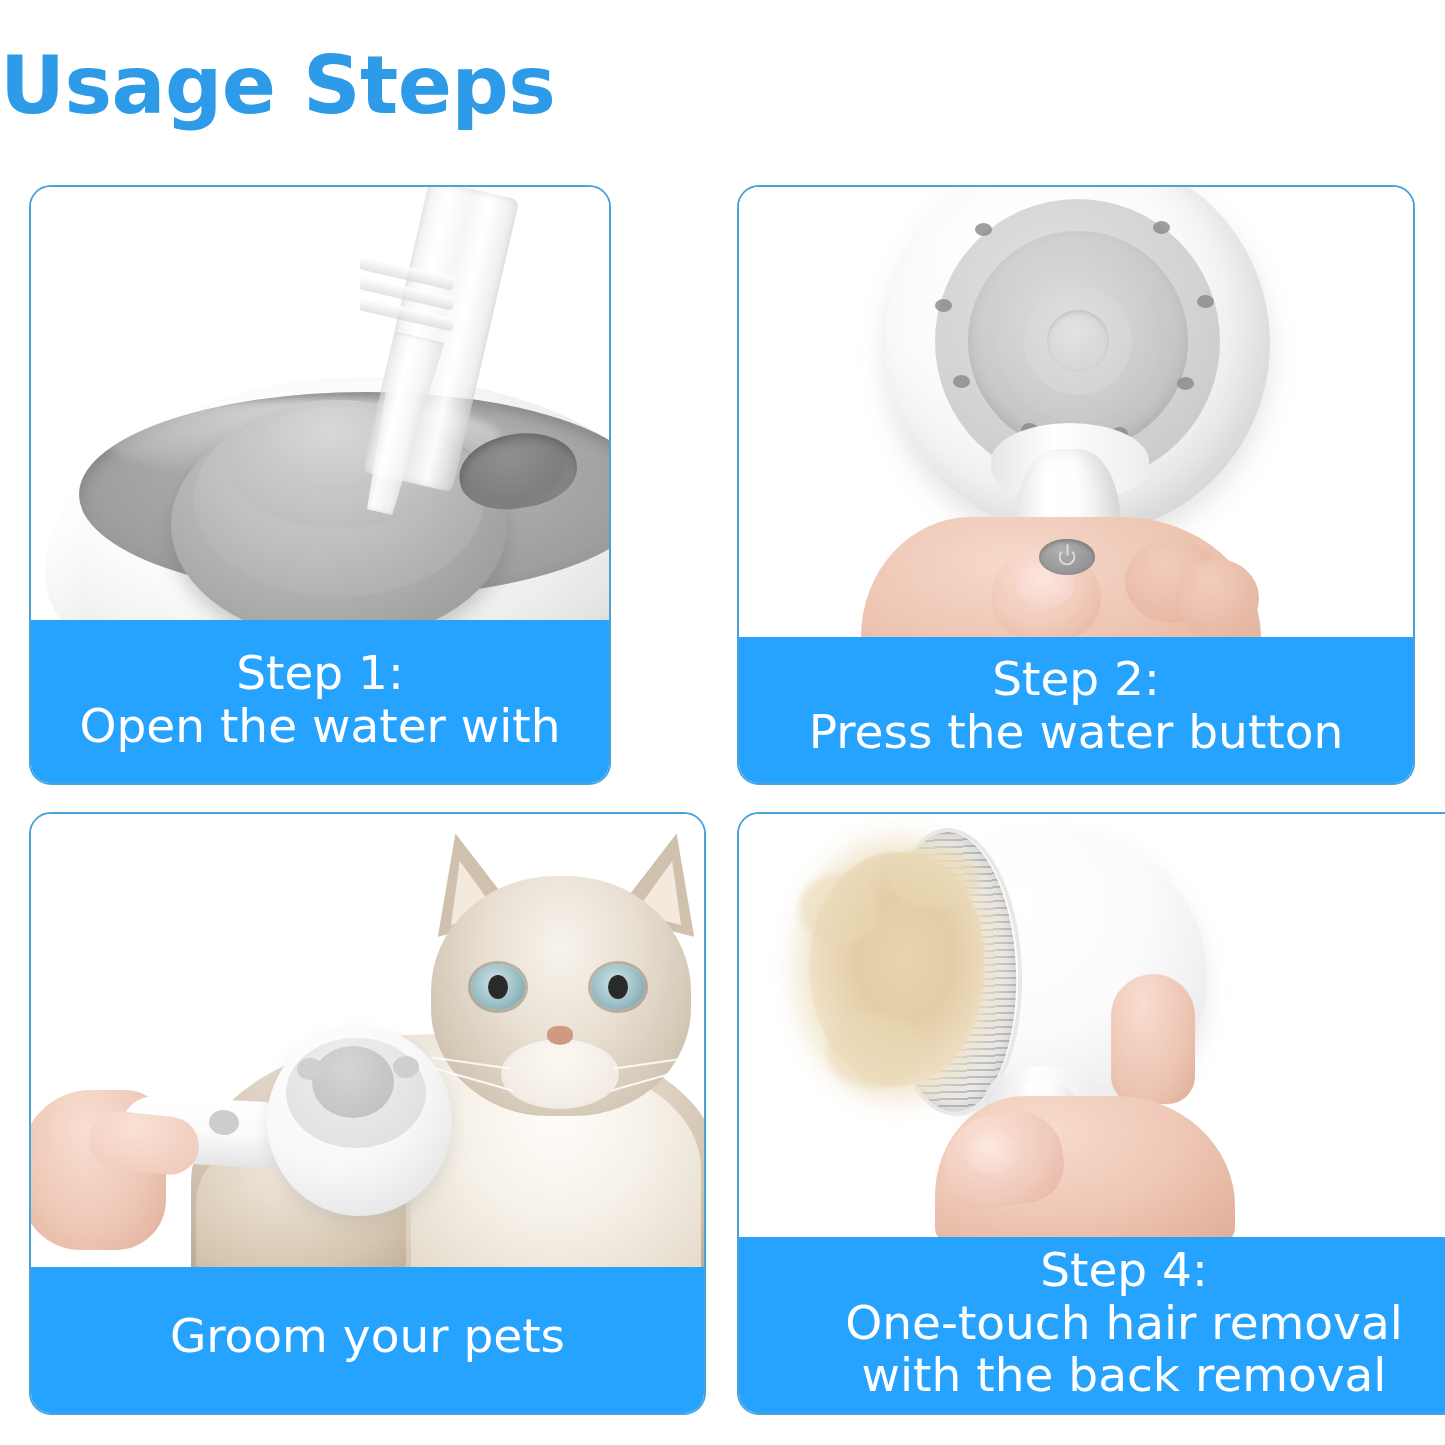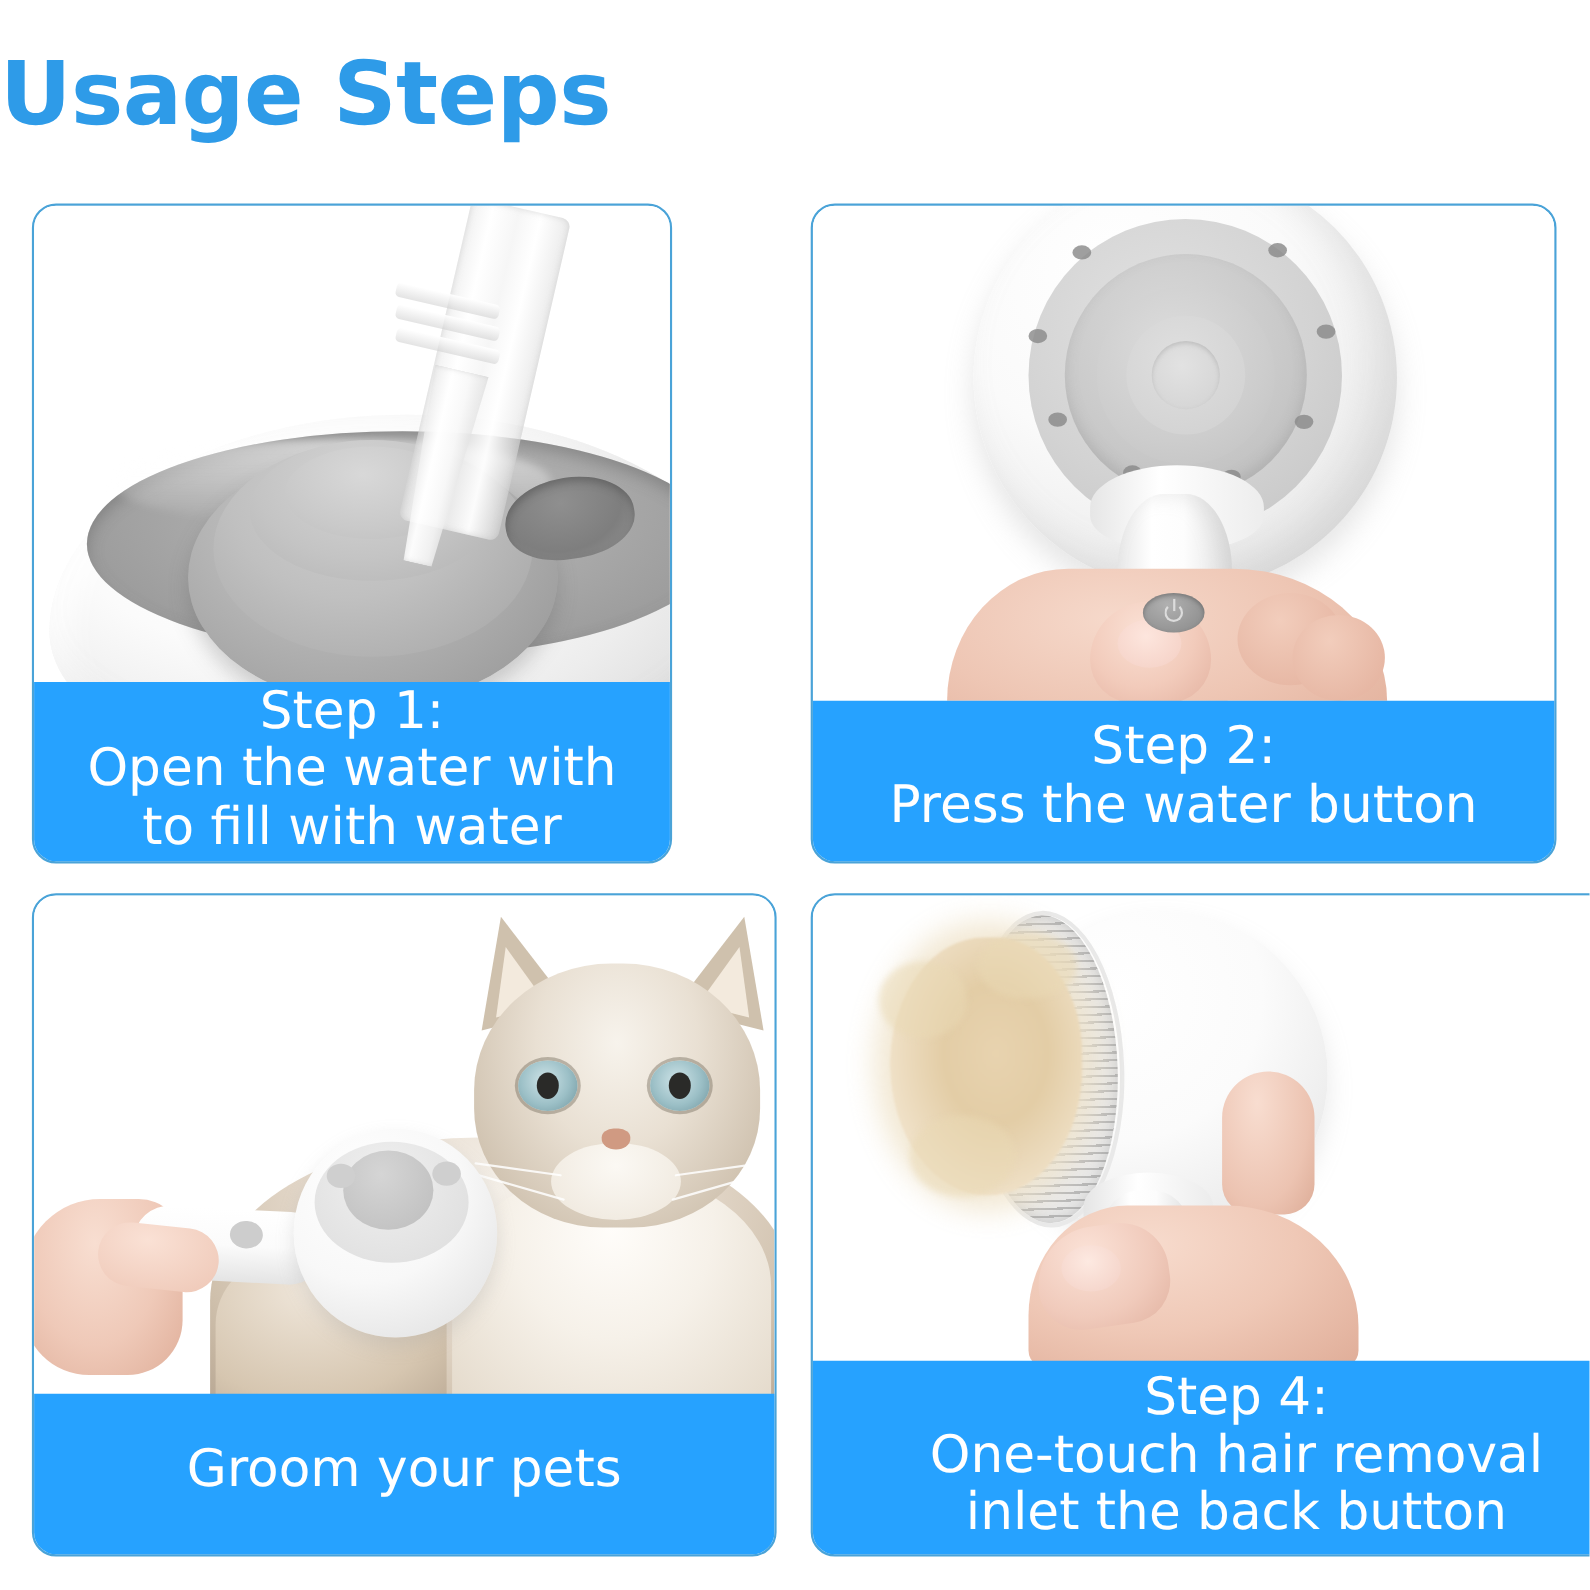--- a/index.html
+++ b/index.html
@@ -645,21 +645,20 @@
       <div class="p1-inlet"></div>
       <div class="p1-tube"></div>
       <div class="p1-tube-ring r1"></div>
       <div class="p1-tube-ring r2"></div>
       <div class="p1-tube-ring r3"></div>
       <div class="p1-tube-nose"></div>
     </div>
     <div class="caption cap-3line">
       <div class="line">Step 1:</div>
       <div class="line">Open the water with</div>
-      <div class="line">to fill with water</div>
     </div>
   </div>
 
   <div class="panel" id="panel-2">
     <div class="photo" id="photo-2">
       <div class="p2-head"></div>
       <div class="p2-plate"></div>
       <div class="p2-dome1"></div>
       <div class="p2-dome2"></div>
       <div class="p2-dome3"></div>
@@ -736,17 +735,17 @@
       <div class="p4-neck"></div>
       <div class="p4-handle"></div>
       <div class="p4-fingertip"></div>
       <div class="p4-hand"></div>
       <div class="p4-thumb"></div>
       <div class="p4-thumbnail"></div>
     </div>
     <div class="caption cap-4">
       <div class="line">Step 4:</div>
       <div class="line">One-touch hair removal</div>
-      <div class="line">inlet the back button</div>
+      <div class="line">with the back removal</div>
     </div>
   </div>
 
 </div>
 
 </body></html>

